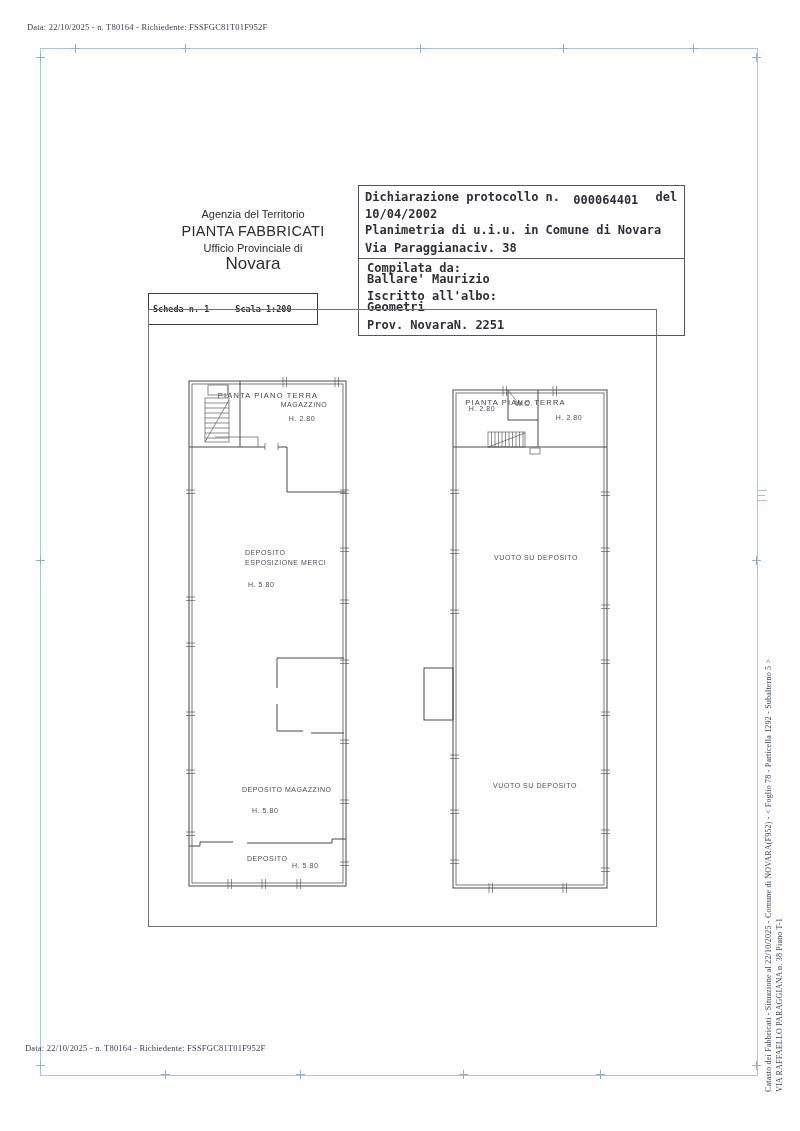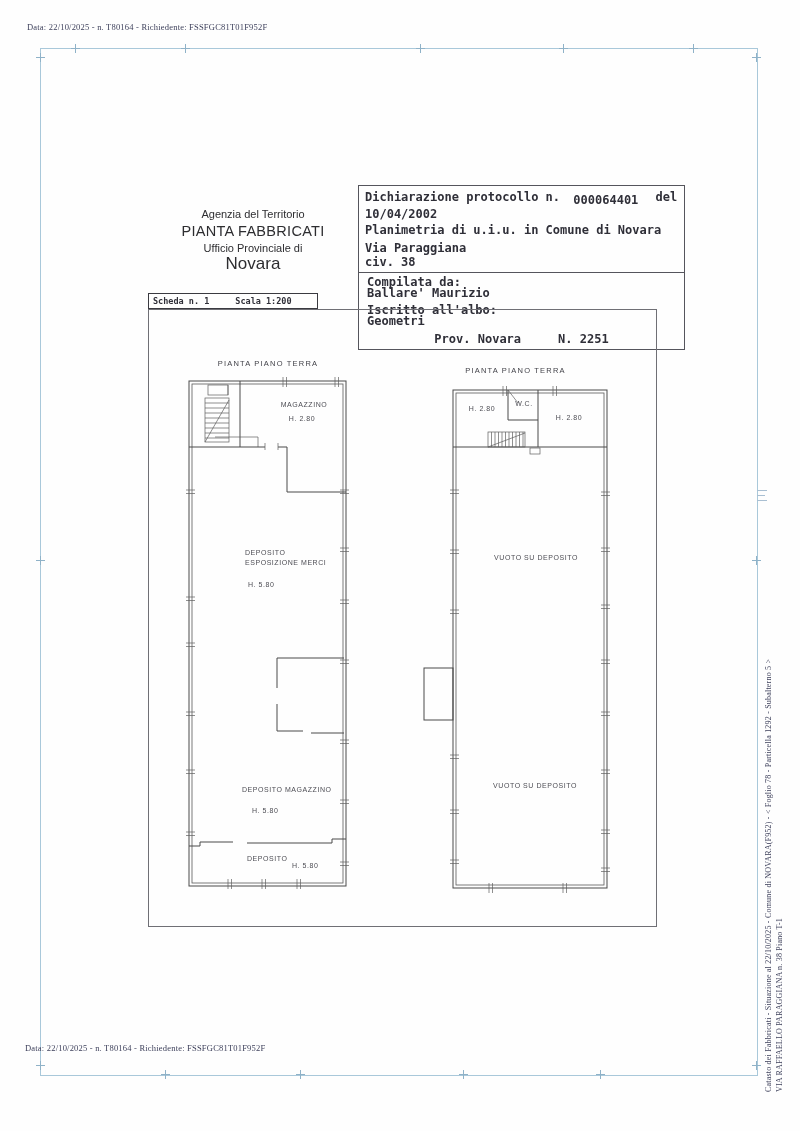--- a/index.html
+++ b/index.html
@@ -25,39 +25,39 @@
   .agency .l1{font-size:11px;line-height:15px;}
   .agency .l2{font-size:14.5px;line-height:19px;letter-spacing:.3px;}
   .agency .l3{font-size:11px;line-height:15px;}
   .agency .l4{font-size:17px;line-height:16px;}
   
   .mono{font-family:"DejaVu Sans Mono",monospace;color:#2f2f38;}
   .decl{position:absolute;left:318px;top:185px;width:325px;border:1px solid #55555c;
         font-size:12px;font-weight:600;margin-left:40px;}
   .decl .box1{padding:4px 6px 3px 6px;border-bottom:1px solid #55555c;}
   .decl .sub{position:relative;top:3px;}
-  .decl .row3{display:flex;justify-content:flex-start;padding-right:6px;margin-top:4px;flex-direction:column;}
+  .decl .row3{display:flex;justify-content:flex-start;padding-right:6px;margin-top:4px;}
   .decl .box2{display:flex;}
   .decl .colL{width:158px;border-right:1px solid #55555c;padding:4px 4px 4px 6px;line-height:12px;}
   .decl .colR{flex:1;padding:4px 4px 4px 8px;line-height:11px;}
   .decl .ind1{padding-left:12px;}
   .decl .ind2{padding-left:18px;}
-  .decl .provrow{display:flex;justify-content:center;padding-right:4px;margin-top:7px;gap:37px;}
+  .decl .provrow{display:flex;justify-content:flex-start;padding-right:4px;margin-top:7px;}
   .decl .gap{height:6px;}
   
-  .scheda{position:absolute;left:148px;top:293px;width:170px;height:16px;
+  .scheda{position:absolute;left:148px;top:293px;width:170px;height:32px;
           border:1px solid #3a3a40;box-sizing:border-box;display:flex;align-items:center;
           font-size:8.5px;font-weight:600;}
   .scheda .s1{padding-left:4px;}
   .scheda .s2{margin-left:26px;}
   
   .canvas{position:absolute;left:148px;top:309px;width:507px;height:616px;
           border:1px solid #6f6f75;}
   .plan-title{position:absolute;font-size:7.5px;letter-spacing:1.2px;color:#3f3f46;
-              text-align:center;white-space:nowrap;}
+              text-align:center;white-space:nowrap;margin-top:32px;}
   .rlabel{position:absolute;font-size:7px;letter-spacing:.55px;color:#4d4d54;
           white-space:nowrap;}
   .rlabel.ctr{text-align:center;}
   svg{position:absolute;}
   .w{stroke:#4a4a4a;stroke-width:1;fill:none;}
   .w2{stroke:#5a5a5a;stroke-width:.8;fill:none;}
   .thin{stroke:#5f5f5f;stroke-width:.7;fill:none;}
 </style>
 </head>
 <body>

